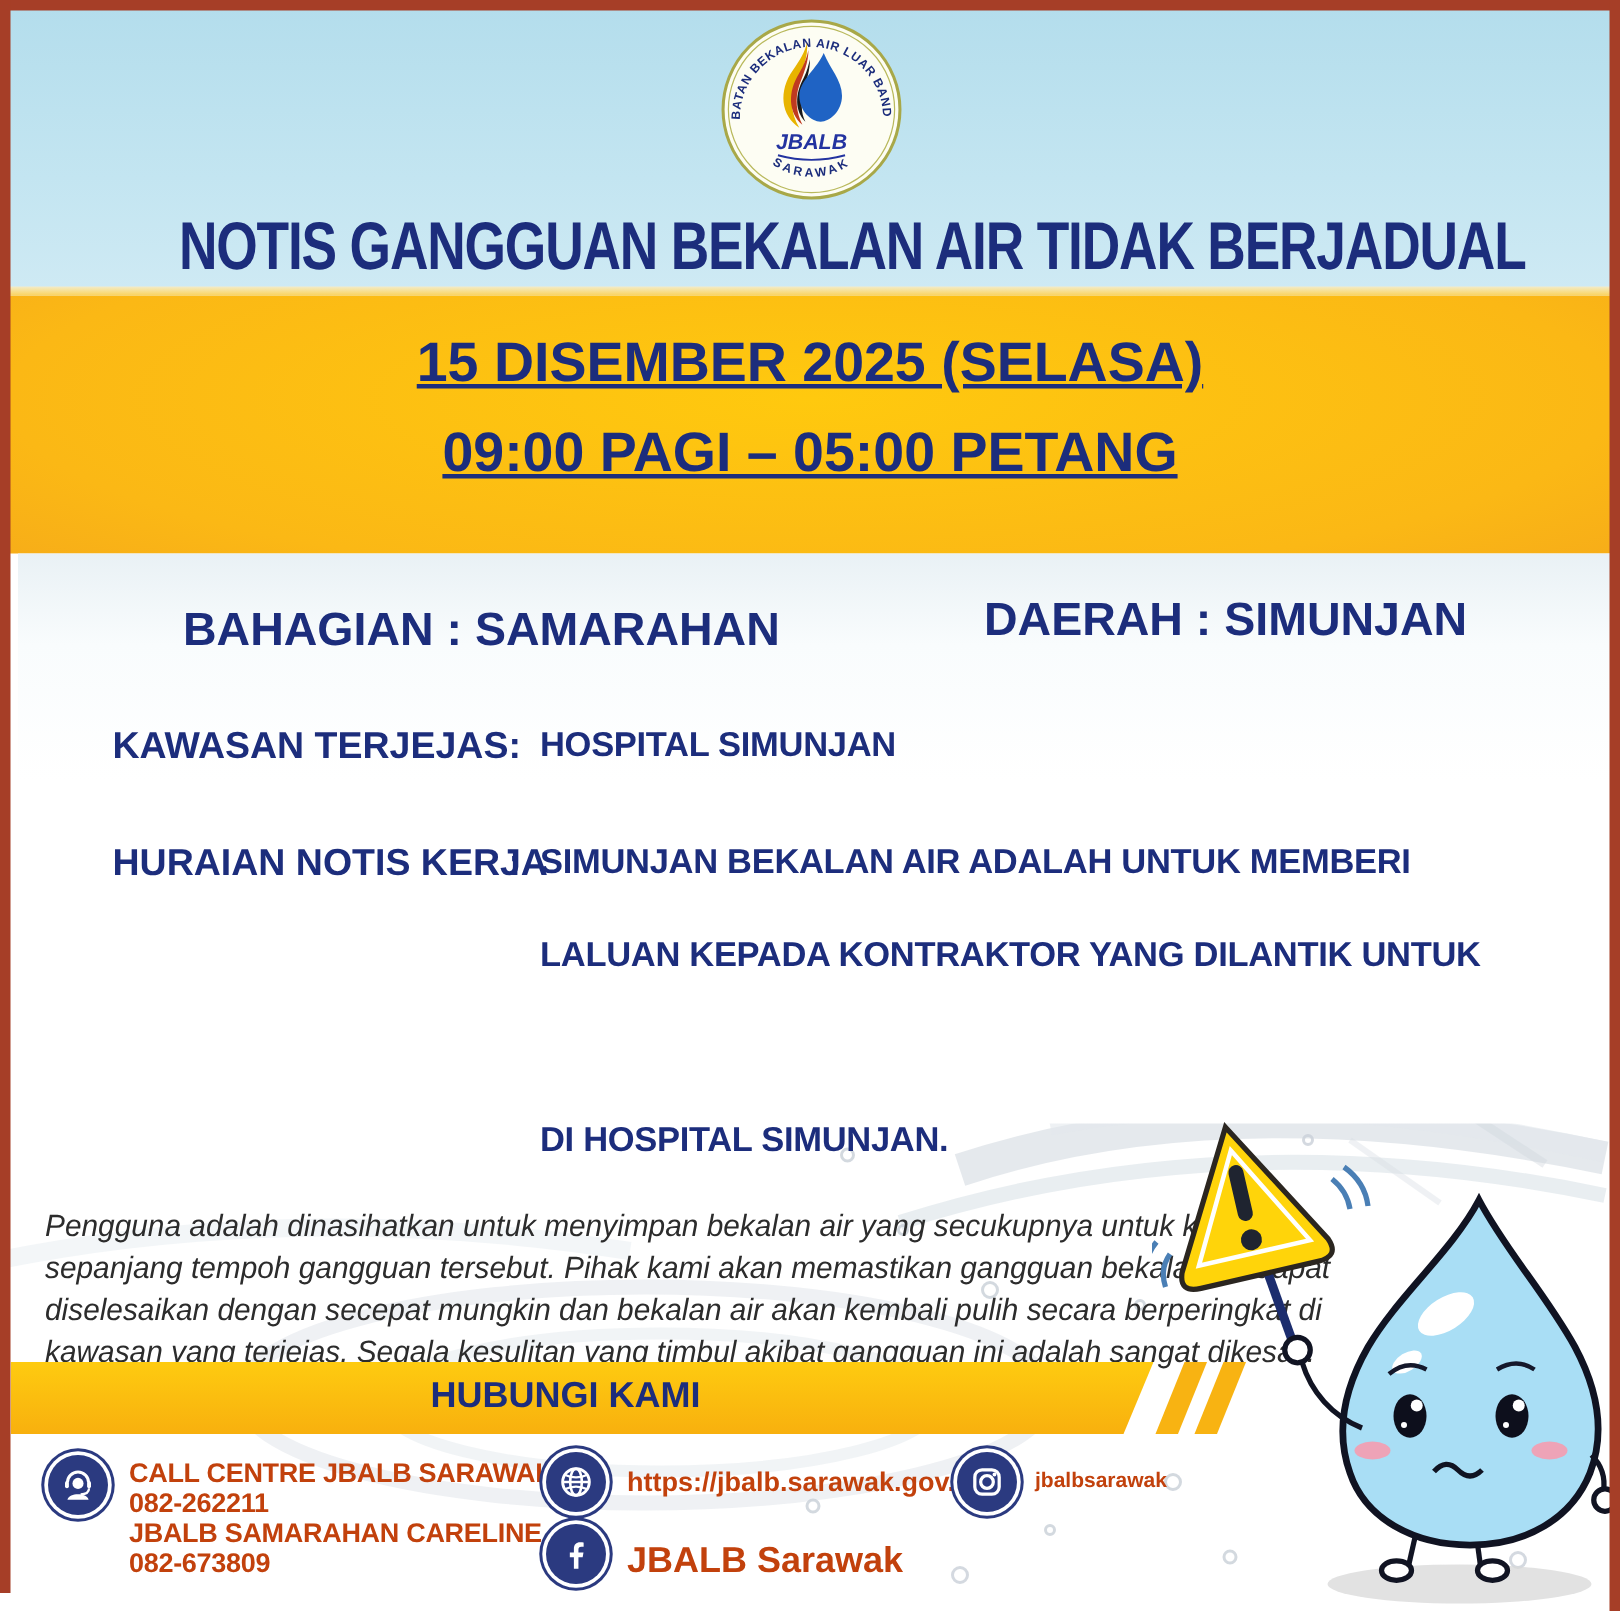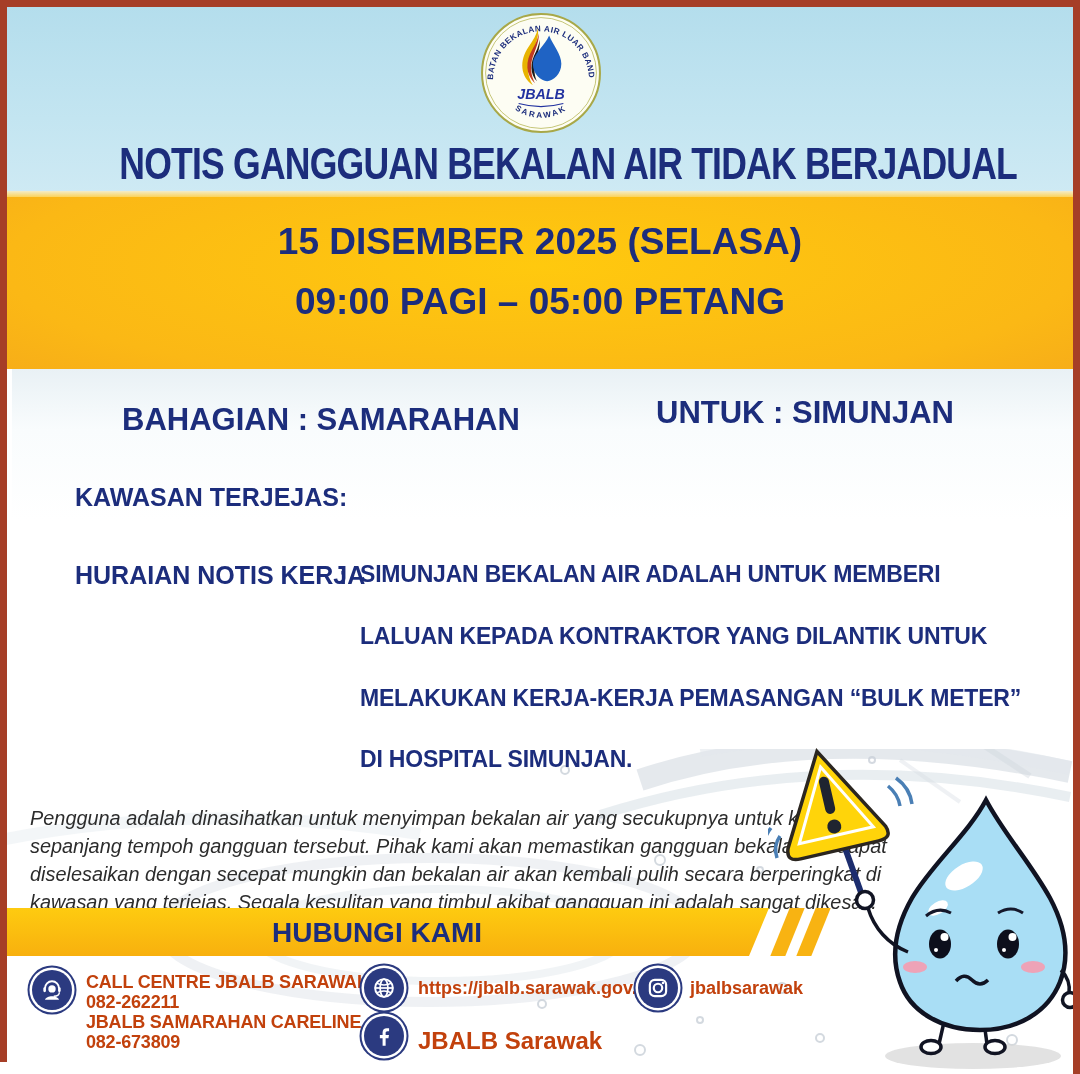--- a/index.html
+++ b/index.html
@@ -17,21 +17,21 @@
   #logo{position:absolute;left:480px;top:12px;width:122px;height:122px;}
   #main-title{position:absolute;left:0;top:138px;width:1080px;text-align:center;
     color:#1c2d7c;font-weight:bold;font-size:45px;white-space:nowrap;z-index:3;}
   #main-title span{display:inline-block;transform:scaleX(0.79);transform-origin:center;letter-spacing:-1px;}
   #cream-line{position:absolute;left:0;top:191px;width:1080px;height:6px;
     background:linear-gradient(180deg,#f3ecc9,#fbd35c);z-index:3;}
   
   #banner{position:absolute;left:0;top:197px;width:1080px;height:172px;z-index:2;
     background:radial-gradient(ellipse 90% 130% at 50% 40%,#ffc90e 0%,#fbb815 55%,#f09c1e 100%);}
   .banner-line{position:absolute;left:0;width:1080px;text-align:center;color:#1c2d7c;
-    font-weight:bold;font-size:37px;letter-spacing:0px;}
+    font-weight:bold;font-size:37px;letter-spacing:0px;text-decoration:underline;}
   #banner-date{top:24px;}
   #banner-time{top:84px;}
   
   #info-section{position:absolute;left:12px;top:369px;width:1080px;height:380px;z-index:2;
     background:linear-gradient(180deg,#e9f1f5 0%,#f9fcfd 16%,#ffffff 40%);}
   .navy{color:#1c2d7c;font-weight:bold;}
   #bahagian{position:absolute;left:110px;top:33px;font-size:31px;}
   #daerah{position:absolute;left:644px;top:26px;font-size:31px;}
   .row-label{position:absolute;left:63px;font-size:25px;}
   .row-sep{position:absolute;left:327px;font-size:25px;}
@@ -44,37 +44,37 @@
   #splash{position:absolute;left:0;top:720px;width:1080px;height:354px;z-index:1;}
   
   #advisory{position:absolute;left:30px;top:804px;width:760px;z-index:4;color:#2c2c2c;
     font-style:italic;font-size:20.5px;line-height:28px;transform:scaleX(0.97);transform-origin:left;}
   #advisory div{white-space:nowrap;}
   
   #contact-bar{position:absolute;left:7px;top:908px;width:770px;height:48px;z-index:5;
     background:linear-gradient(180deg,#fecb10 0%,#f8b00e 100%);
     clip-path:polygon(0 0,762px 0,742px 48px,0 48px);}
   #contact-bar-label{position:absolute;left:0;top:9px;width:740px;text-align:center;
-    color:#1c2d7c;font-weight:bold;font-size:28px;}
+    color:#1c2d7c;font-weight:bold;font-size:24px;}
   .bar-stripe{position:absolute;top:908px;height:48px;width:15px;background:#f8b312;z-index:5;}
   #stripe-1{left:780px;clip-path:polygon(100% 0,100% 0,0 100%,0 100%);
     clip-path:none;transform:skewX(-22deg);}
   #stripe-2{left:806px;transform:skewX(-22deg);}
   
   .cicon{position:absolute;width:40px;height:40px;border-radius:50%;background:#2b3a80;z-index:6;
     box-shadow:0 0 0 2.5px #ffffff,0 0 0 4.5px #2b3a80;display:flex;align-items:center;justify-content:center;}
   #call-icon{left:32px;top:970px;}
   #globe-icon{left:364px;top:968px;}
   #facebook-icon{left:364px;top:1016px;}
   #instagram-icon{left:638px;top:968px;}
   .contact-text{position:absolute;color:#c2410c;font-weight:bold;z-index:6;}
   #call-lines{left:86px;top:972px;font-size:18px;line-height:20px;letter-spacing:-0.2px;}
   #website-url{left:418px;top:978px;font-size:18px;}
   #facebook-name{left:418px;top:1027px;font-size:24px;}
-  #instagram-handle{left:690px;top:978px;font-size:18px;}
+  #instagram-handle{left:690px;top:978px;font-size:14px;}
   
   #mascot{position:absolute;left:768px;top:738px;width:312px;height:336px;z-index:4;}
 </style>
 </head>
 <body>
 
 <div id="poster">
 
   <svg id="splash" viewBox="0 0 1080 354" aria-hidden="true">
     <path d="M640,60 q 180,-60 430,-8" stroke="#ccd4db" stroke-width="22" fill="none" opacity="0.5"></path>
@@ -131,30 +131,30 @@
   </div>
   <div id="cream-line"></div>
 
   <div id="banner">
     <div class="banner-line" id="banner-date">15 DISEMBER 2025 (SELASA)</div>
     <div class="banner-line" id="banner-time">09:00 PAGI – 05:00 PETANG</div>
   </div>
 
   <div id="info-section">
     <div id="bahagian" class="navy">BAHAGIAN : SAMARAHAN</div>
-    <div id="daerah" class="navy">UNTUK : SIMUNJAN</div>
+    <div id="daerah" class="navy">DAERAH : SIMUNJAN</div>
 
     <div id="kawasan-label" class="row-label navy">KAWASAN TERJEJAS</div>
     <div id="kawasan-sep" class="row-sep navy">:</div>
+    <div id="kawasan-value" class="row-value navy">HOSPITAL SIMUNJAN</div>
 
     <div id="huraian-label" class="row-label navy">HURAIAN NOTIS KERJA</div>
     <div id="huraian-sep" class="row-sep navy">:</div>
     <div id="desc-0" class="desc-line navy">SIMUNJAN BEKALAN AIR ADALAH UNTUK MEMBERI</div>
     <div id="desc-1" class="desc-line navy">LALUAN KEPADA KONTRAKTOR YANG DILANTIK UNTUK</div>
-    <div id="desc-2" class="desc-line navy">MELAKUKAN KERJA-KERJA PEMASANGAN “BULK METER”</div>
     <div id="desc-3" class="desc-line navy">DI HOSPITAL SIMUNJAN.</div>
   </div>
 
   <div id="advisory">
     <div>Pengguna adalah dinasihatkan untuk menyimpan bekalan air yang secukupnya untuk keperluan</div>
     <div>sepanjang tempoh gangguan tersebut. Pihak kami akan memastikan gangguan bekalan air dapat</div>
     <div>diselesaikan dengan secepat mungkin dan bekalan air akan kembali pulih secara berperingkat di</div>
     <div>kawasan yang terjejas. Segala kesulitan yang timbul akibat gangguan ini adalah sangat dikesali.</div>
   </div>
 

